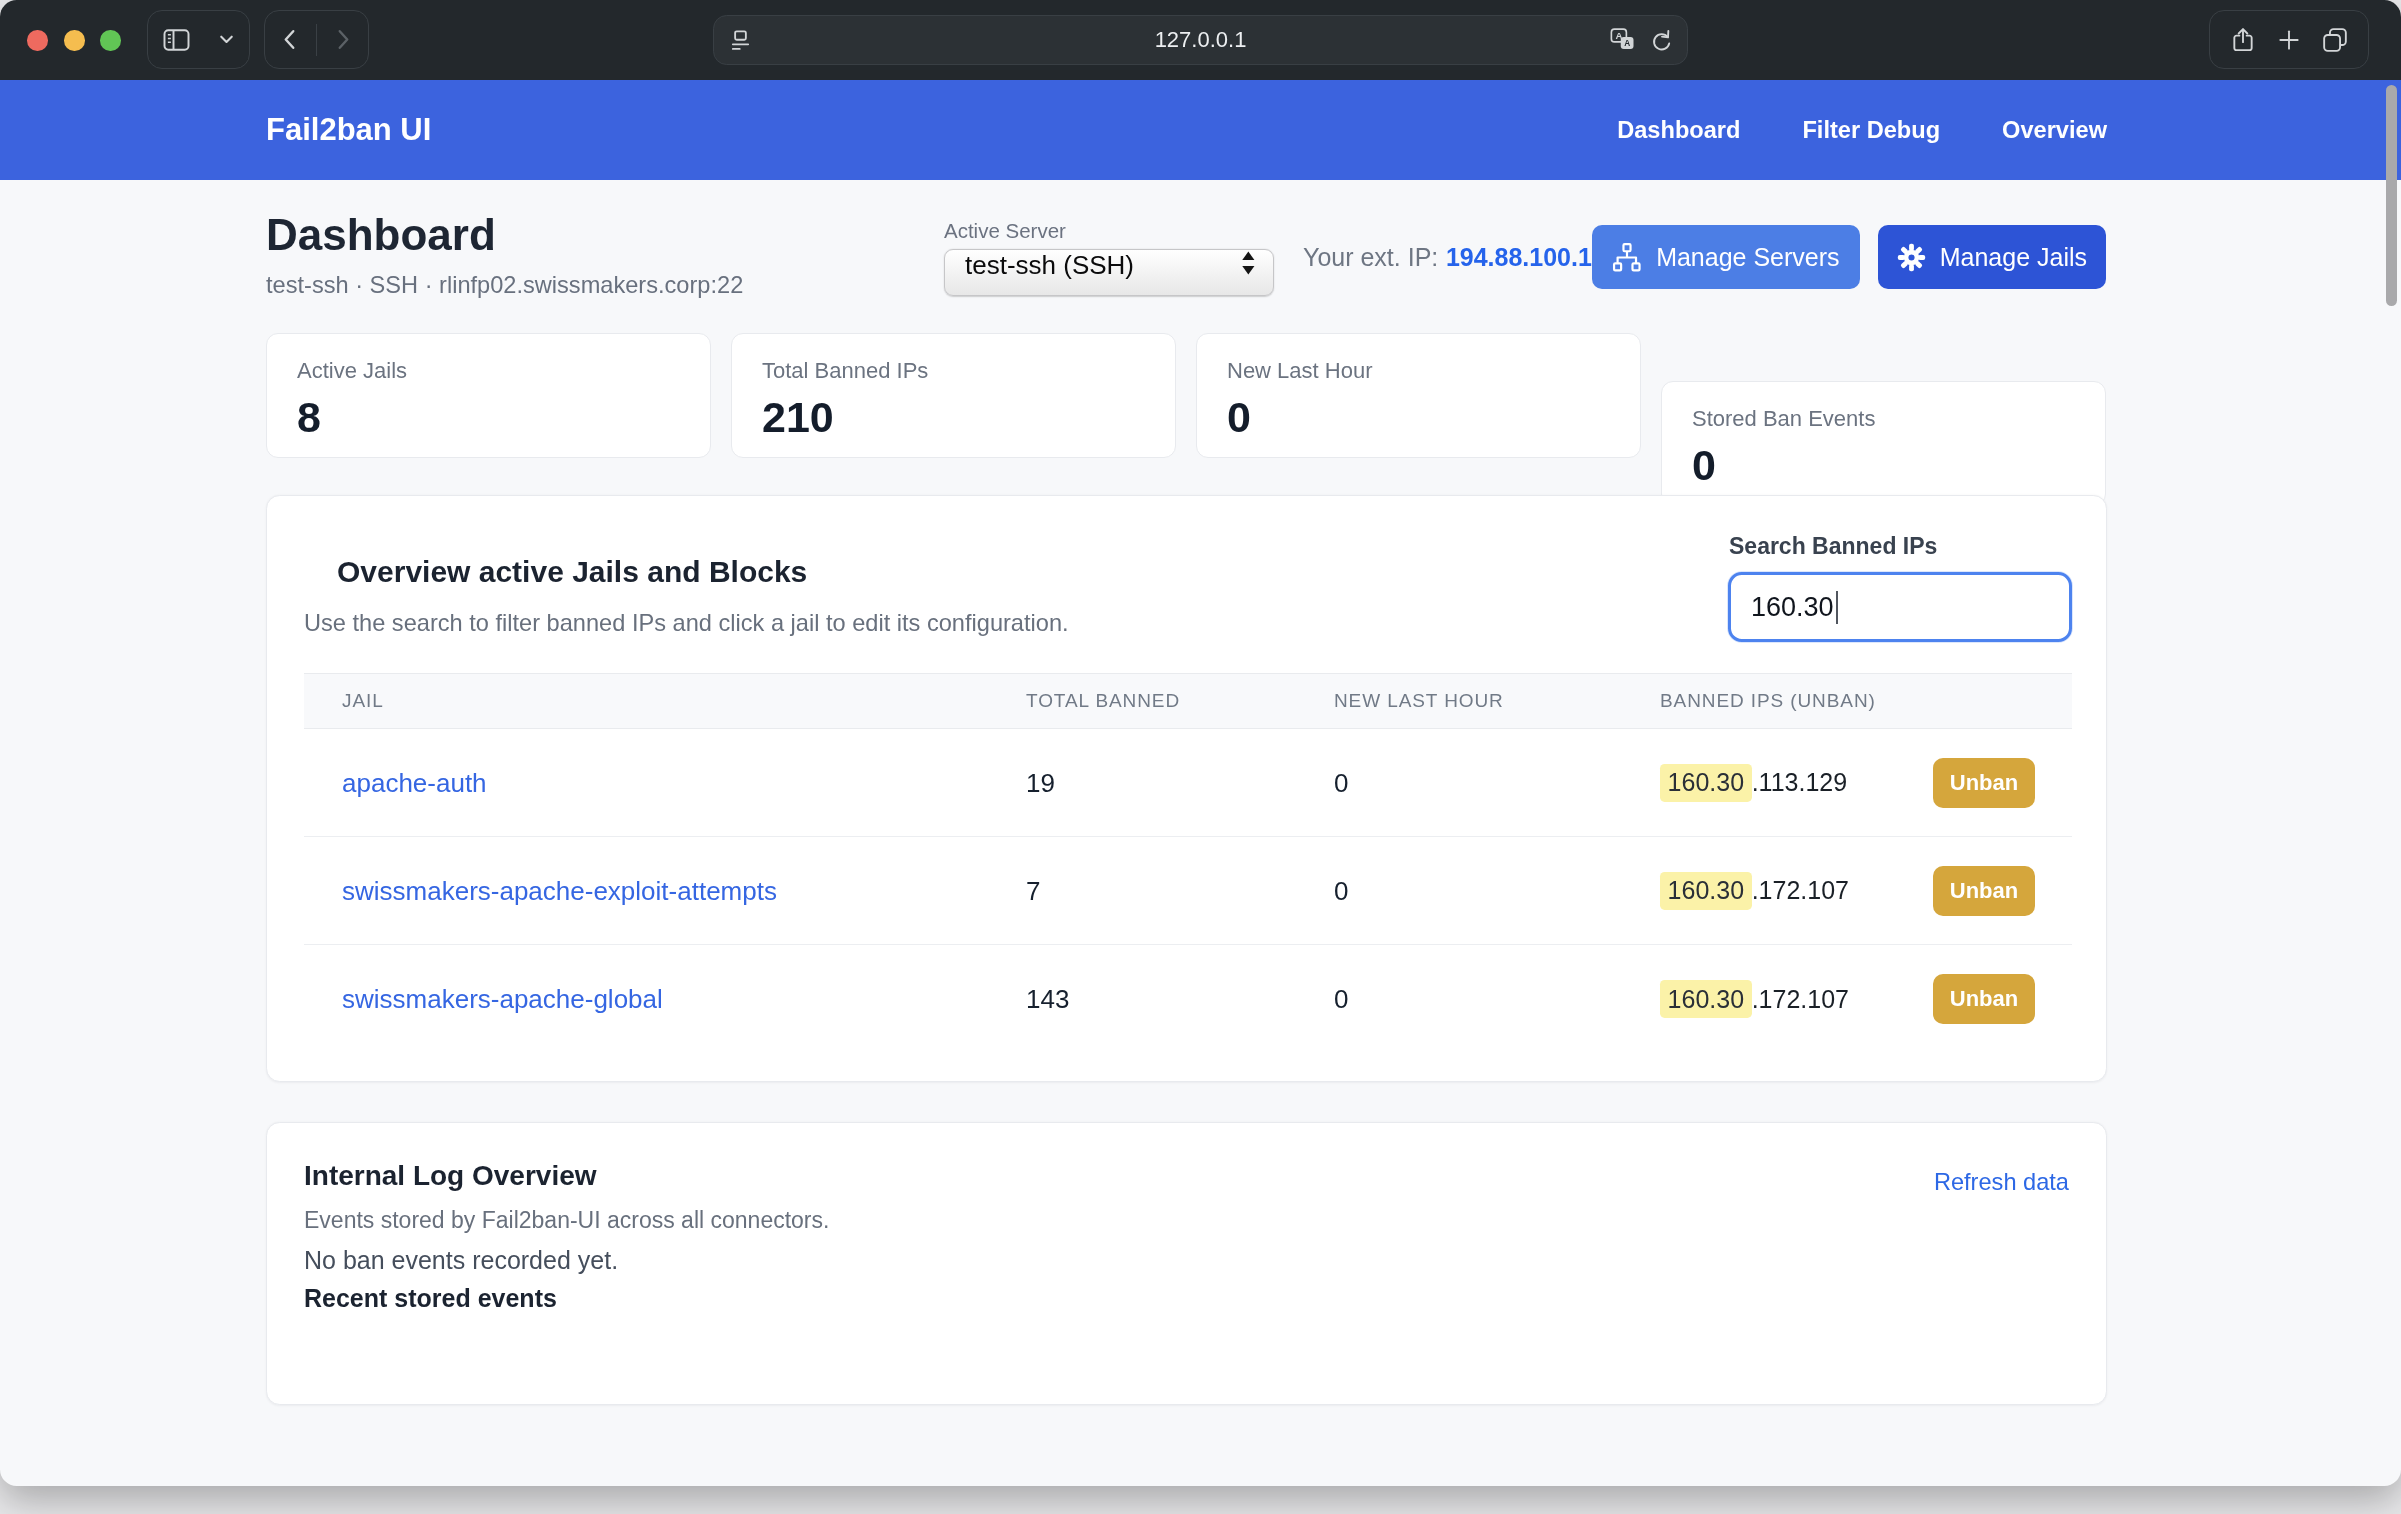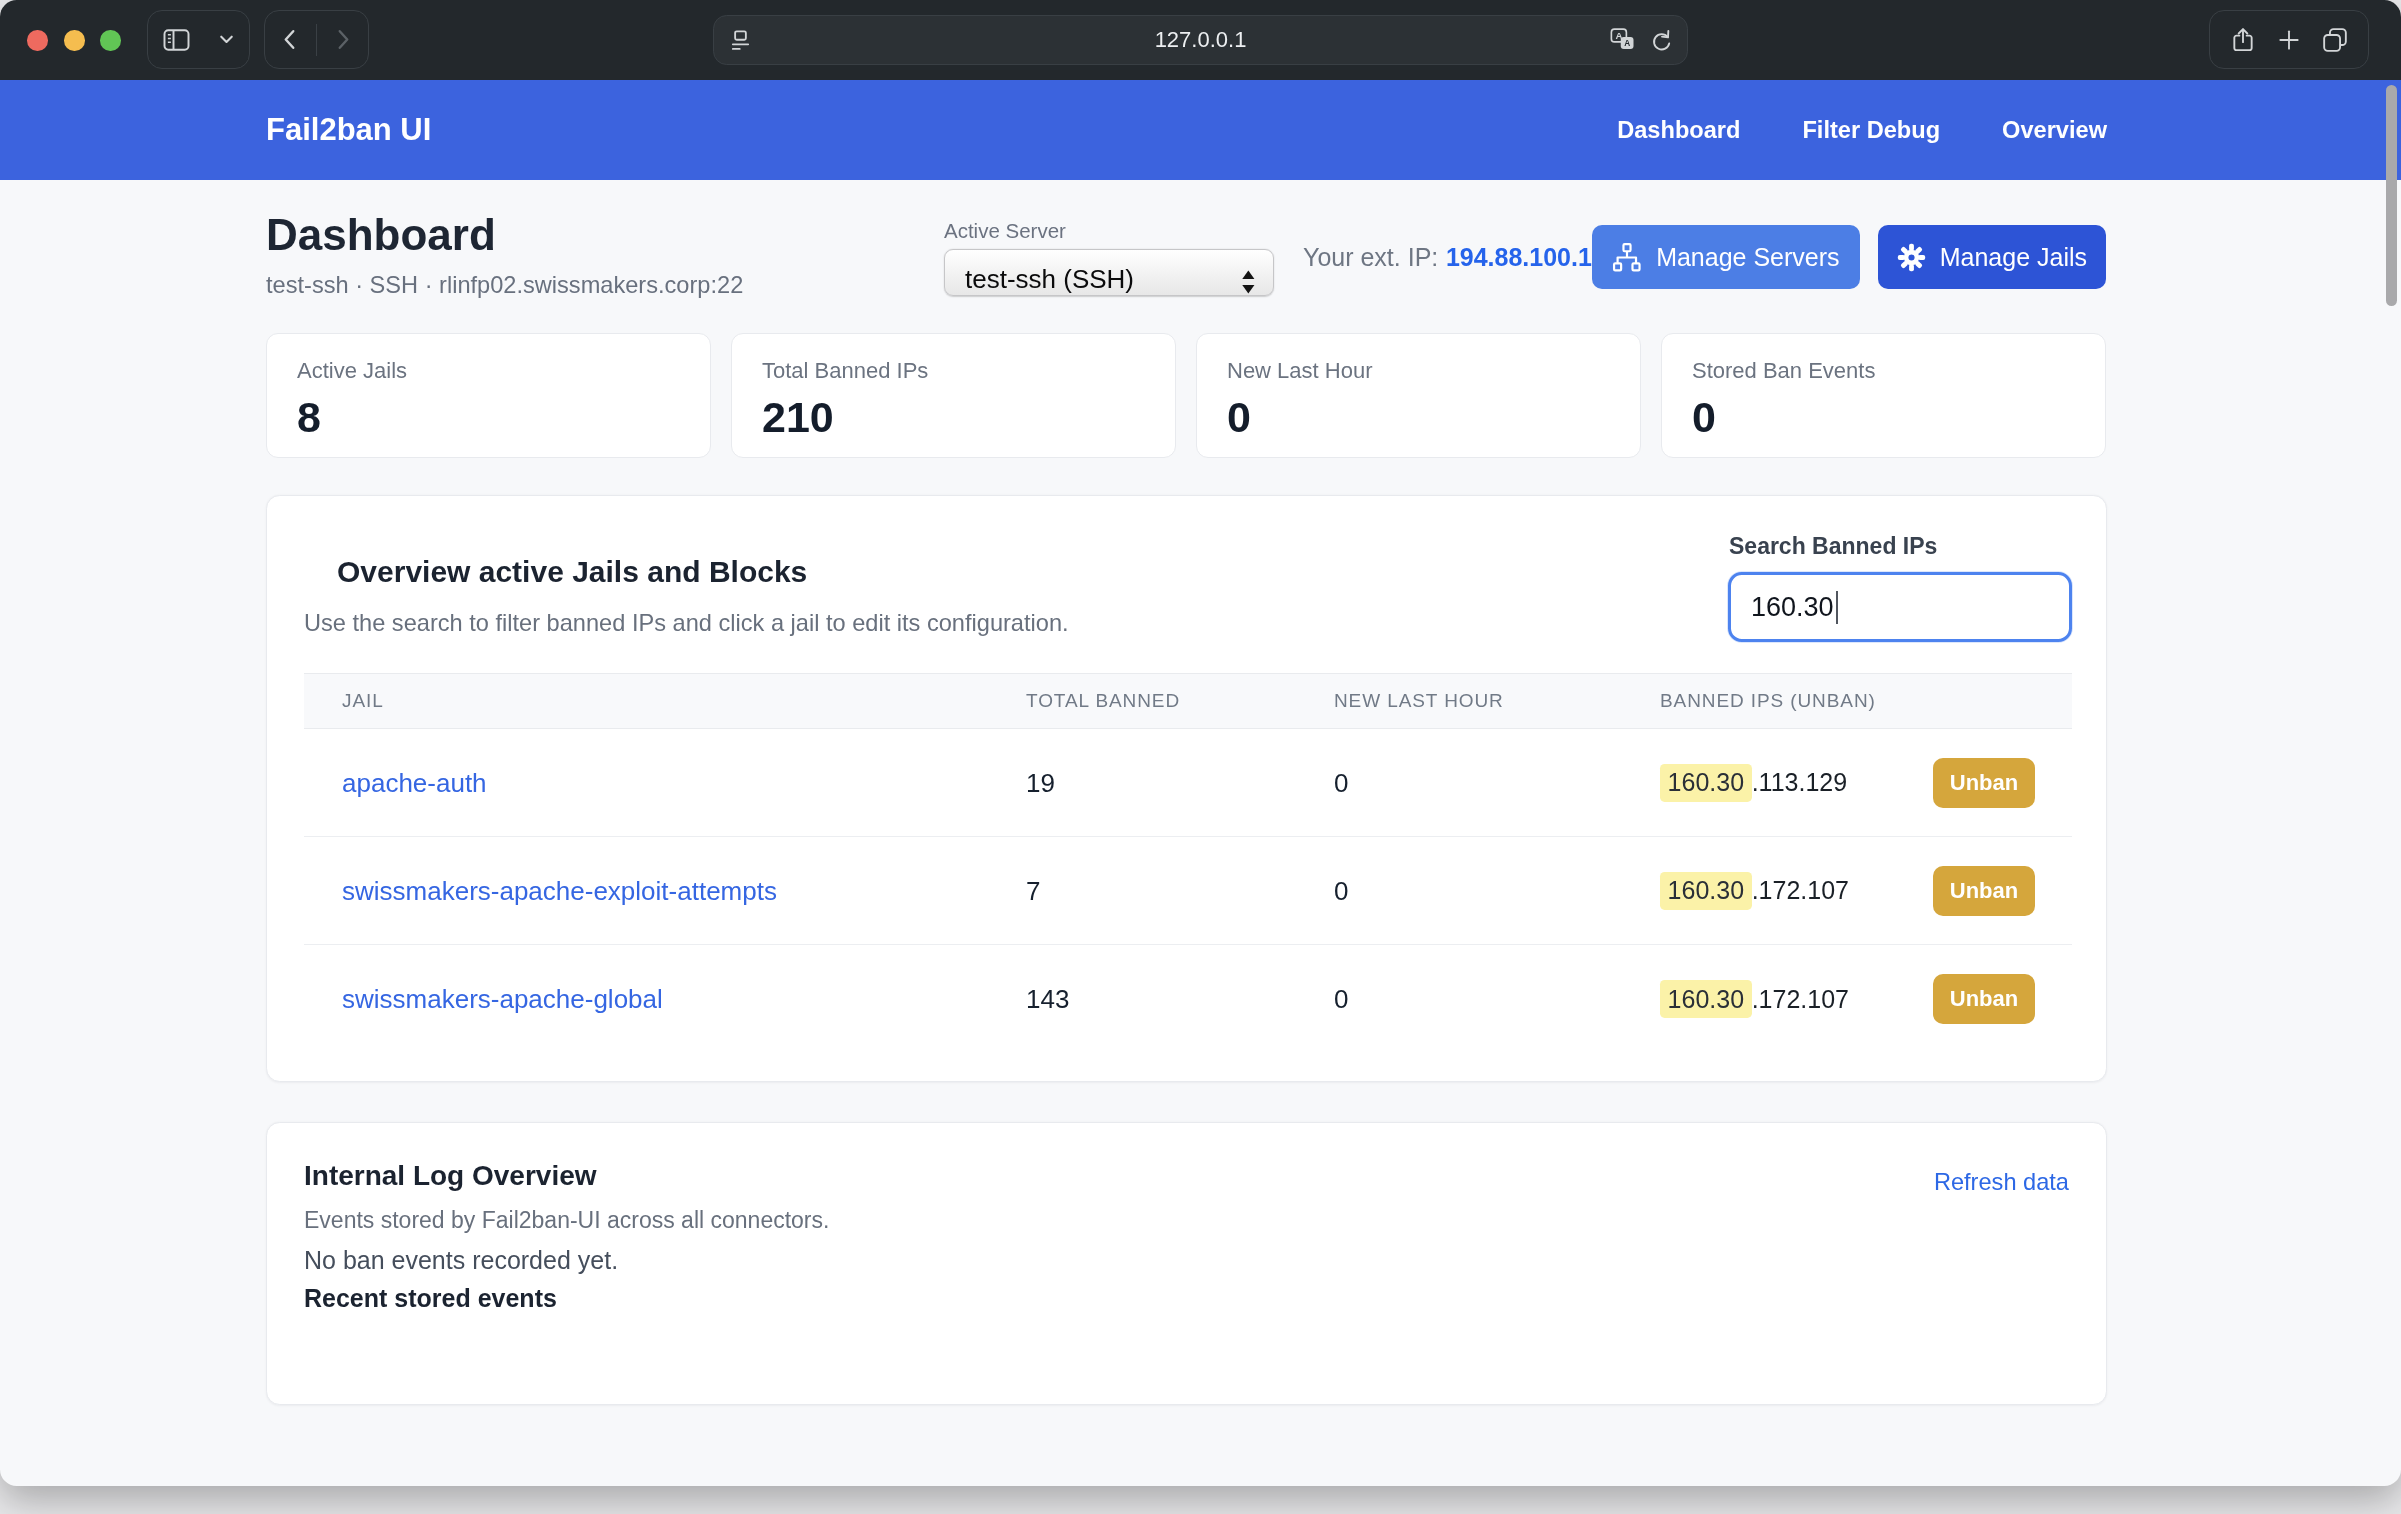--- a/index.html
+++ b/index.html
@@ -52,21 +52,21 @@
   .nav-link { color:#fff; font-size:23.6px; font-weight:600; text-decoration:none; cursor:pointer; }
 
   
   .page-title { position:absolute; left:266px; top:210px; font-size:44px; font-weight:bold; color:#1e2633; }
   .page-subtitle { position:absolute; left:266px; top:272px; font-size:23.6px; color:#68707e; }
   .server-label { position:absolute; left:944px; top:219px; font-size:20.5px; color:#6b7280; }
   .server-select {
     position:absolute; left:944px; top:249px; width:330px; height:47px;
     border:1.5px solid #c6c6c8; border-radius:9px;
     background:linear-gradient(#ffffff,#e7e7e7);
-    display:flex; align-items:flex-end; padding:0 16.7px 0 20px;
+    display:flex; align-items:flex-start; padding:0 16.7px 0 20px;
     box-shadow:0 0.8px 1.5px rgba(0,0,0,.18); cursor:pointer;gap:10px;
   }
   .server-select-text { flex:1; font-size:26px; color:#0b0b0c; }
   .ext-ip { position:absolute; left:1303px; top:243px; font-size:25px; color:#6e7683; }
   .ext-ip b { color:#2563eb; font-weight:600; margin-left:7.6px; }
   .btn {
     position:absolute; top:225px; height:64px; border:none; border-radius:10px;
     color:#fff; font-size:25px; font-weight:500;
     display:flex; align-items:center; justify-content:center; gap:13.7px; cursor:pointer;
     font-family:inherit;
@@ -295,21 +295,21 @@
     <div class="stat-value">8</div>
   </div>
   <div class="stat-card" style="left:731px;">
     <div class="stat-label">Total Banned IPs</div>
     <div class="stat-value">210</div>
   </div>
   <div class="stat-card" style="left:1196px;">
     <div class="stat-label">New Last Hour</div>
     <div class="stat-value">0</div>
   </div>
-  <div class="stat-card" style="left:1661px;">
+  <div class="stat-card" style="left:1661px;margin-top:48px;">
     <div class="stat-label">Stored Ban Events</div>
     <div class="stat-value">0</div>
   </div>
 
   <div class="card overview-card">
     <div class="ov-title">Overview active Jails and Blocks</div>
     <div class="ov-subtitle">Use the search to filter banned IPs and click a jail to edit its configuration.</div>
 
     <div class="search-label">Search Banned IPs</div>
     <div class="search-input">

